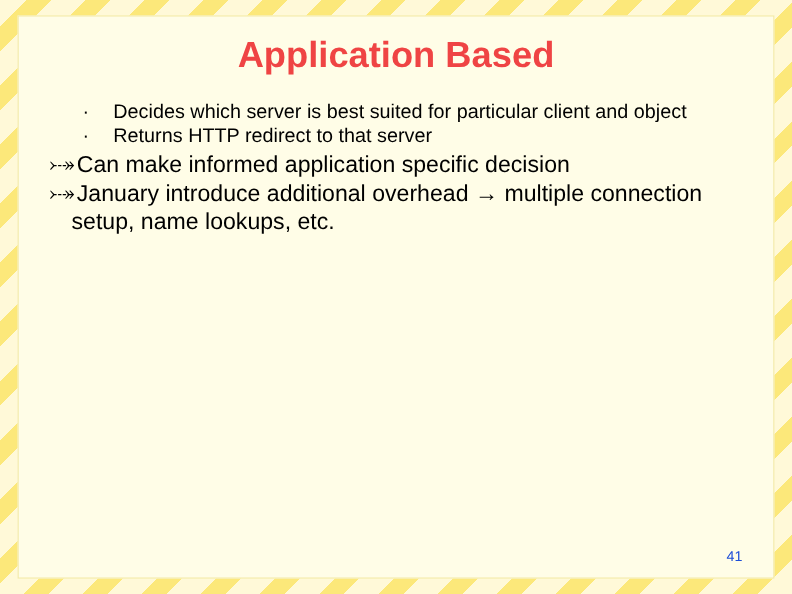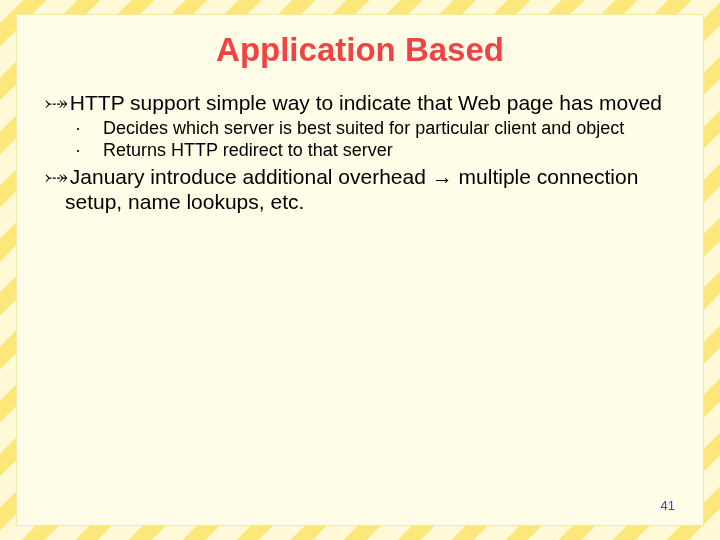--- a/index.html
+++ b/index.html
@@ -87,34 +87,34 @@
 </style>
 </head>
 <body>
 
 <div class="slide">
   <div class="inner">
     <div class="title">Application Based</div>
 
     <div class="content">
 
-      <div class="b1">
-        <span class="glyph">⤐</span><span>HTTP support simple way to indicate that Web page has moved</span>
-      </div>
 
 
       <div class="sublist">
         <div class="b2">
           <span class="dot">·</span><span>Decides which server is best suited for particular client and object</span>
         </div>
         <div class="b2">
           <span class="dot">·</span><span>Returns HTTP redirect to that server</span>
         </div>
       </div>
 
+      <div class="b1">
+        <span class="glyph">⤐</span><span>Can make informed application specific decision</span>
+      </div>
 
       <div class="b1">
         <span class="glyph">⤐</span><span>January introduce additional overhead → multiple connection setup, name lookups, etc.</span>
       </div>
 
 
     </div>
 
     <div class="pagenum">41</div>
   </div>

